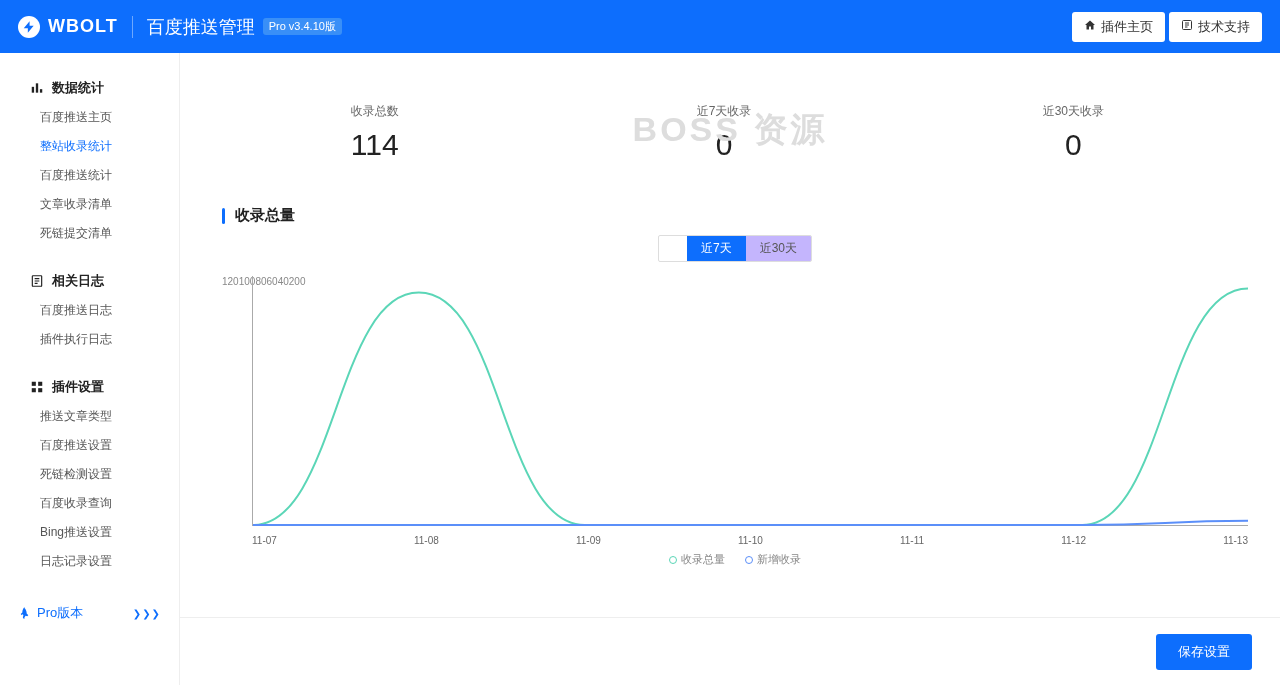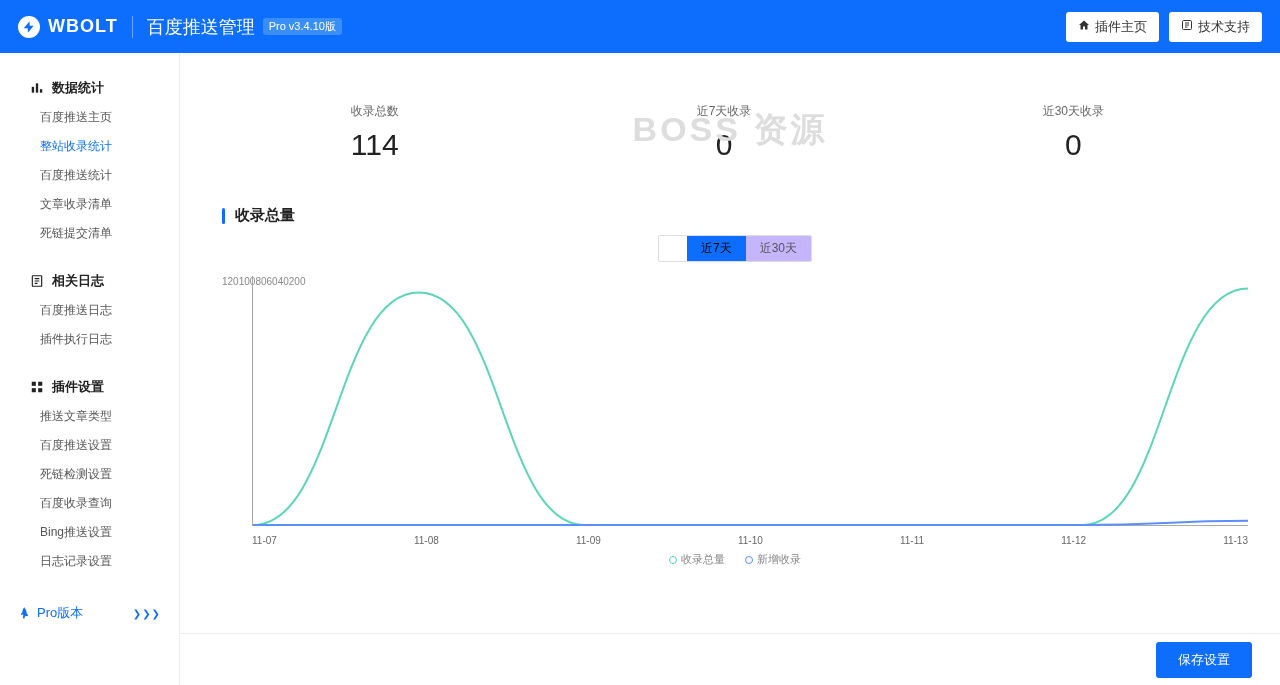--- a/index.html
+++ b/index.html
@@ -5,21 +5,21 @@
 * { margin: 0; padding: 0; box-sizing: border-box; }
 body { font-family: -apple-system, "Microsoft YaHei", sans-serif; font-size: 13px; background: #fff; color: #333; width: 1280px; height: 685px; overflow: hidden; position: relative; }
 
 .topbar { height: 53px; background: #0d6efd; display: flex; align-items: center; padding: 0 18px; color: #fff; }
 .logo-wrap { display: flex; align-items: center; gap: 8px; }
 .logo-icon { width: 22px; height: 22px; border-radius: 50%; background: #fff; display: flex; align-items: center; justify-content: center; color: #0d6efd; font-weight: bold; }
 .logo-text { font-size: 18px; font-weight: 600; letter-spacing: 1px; }
 .divider-v { width: 1px; height: 22px; background: rgba(255,255,255,.4); margin: 0 14px; }
 .app-title { font-size: 18px; font-weight: 400; }
 .badge { background: #398ff7; padding: 1px 6px; border-radius: 3px; font-size: 11px; margin-left: 8px; }
-.topbar-actions { margin-left: auto; display: flex; gap: 10px; }
+.topbar-actions { margin-left: auto; display: flex; gap: 4px; }
 .btn-white { background: #fff; color: #333; border: none; border-radius: 3px; padding: 6px 12px; font-size: 13px; cursor: pointer; display: flex; align-items: center; gap: 5px; }
 
 .layout { display: flex; height: calc(685px - 53px); }
 .sidebar { width: 180px; border-right: 1px solid #eee; padding-top: 20px; overflow-y: auto; }
 .nav-section { margin-bottom: 18px; }
 .nav-heading { display: flex; align-items: center; gap: 8px; padding: 6px 30px; font-weight: 700; font-size: 13px; color: #222; }
 .nav-icon { width: 14px; height: 14px; display: inline-flex; align-items: center; justify-content: center; }
 .nav-item { padding: 6px 18px 6px 40px; color: #555; cursor: pointer; font-size: 12px; }
 .nav-item.active { color: #0d6efd; }
 .nav-pro { display: flex; align-items: center; gap: 6px; padding: 10px 18px; color: #0d6efd; font-size: 13px; justify-content: space-between; }
@@ -33,29 +33,29 @@
 .last-update { font-size: 11px; color: #888; display: flex; align-items: center; gap: 6px; }
 
 .stats-row { display: flex; padding: 32px 0 44px; }
 .stat { flex: 1; text-align: center; }
 .stat-label { font-size: 12px; color: #666; margin-bottom: 8px; }
 .stat-value { font-size: 30px; font-weight: 400; color: #222; }
 
 .chart-section { padding: 0 0 0 22px; }
 .chart-tabs { display: flex; justify-content: center; margin: 10px 0 14px; border: 1px solid #ddd; width: fit-content; margin-left: auto; margin-right: auto; border-radius: 2px; overflow: hidden; }
 .chart-tab { padding: 4px 14px; font-size: 12px; cursor: pointer; background: #c4b5fd; color: #555; }
-.chart-tab.active { background: #0d6efd; color: #000000; margin-left: 28px; }
+.chart-tab.active { background: #0d6efd; color: #ffffff; margin-left: 28px; }
 
 .chart-box { position: relative; height: 270px; margin-left: 30px; }
 .y-axis { position: absolute; left: -30px; top: 0; height: 100%; display: flex; flex-direction: row; justify-content: space-between; font-size: 10px; color: #888; text-align: right; width: 28px; }
 .plot { position: absolute; left: 0; right: 0; top: 0; bottom: 20px; border-bottom: 1px solid #aaa; border-left: 1px solid #aaa; }
 .x-axis { position: absolute; left: 0; right: 0; bottom: 0; display: flex; justify-content: space-between; font-size: 10px; color: #666; padding-top: 4px; }
 .chart-svg { position: absolute; inset: 0; width: 100%; height: 100%; overflow: visible; }
 
-.footer-bar { position: absolute; bottom: 0; left: 180px; right: 0; height: 52px; border-top: 1px solid #eee; background: #fff; display: flex; align-items: center; justify-content: flex-end; padding: 0 28px; }
+.footer-bar { position: absolute; bottom: 0; left: 180px; right: 0; height: 68px; border-top: 1px solid #eee; background: #fff; display: flex; align-items: center; justify-content: flex-end; padding: 0 28px; }
 .btn-primary { background: #0d6efd; color: #fff; border: none; border-radius: 3px; padding: 9px 22px; font-size: 13px; cursor: pointer; }
 </style>
 </head>
 <body>
 
 <div class="topbar">
   <div class="logo-wrap">
     <div class="logo-icon">
       <svg width="14" height="14" viewBox="0 0 24 24">
           <path fill="#0d6efd" d="M13 2L3 14h7v8l10-12h-7z"></path>

